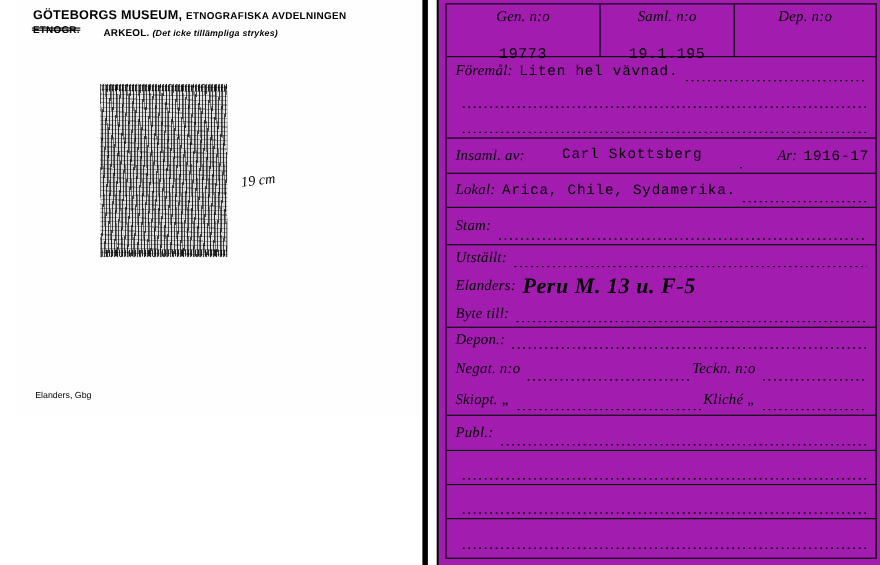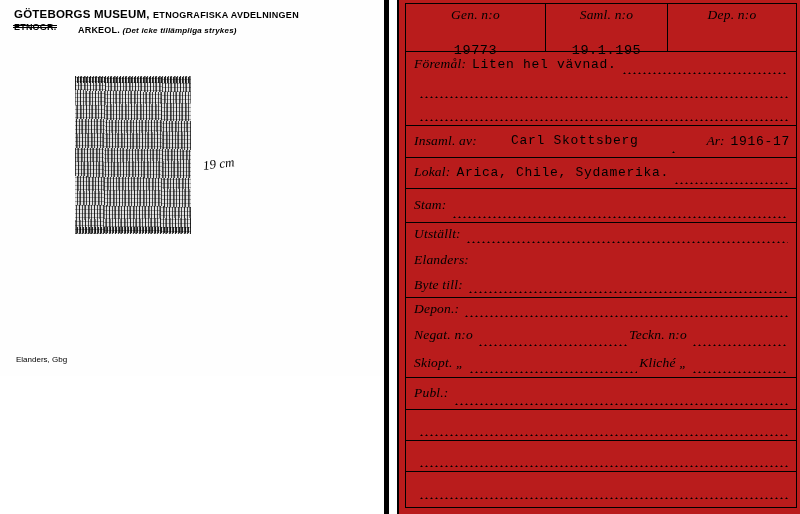--- a/index.html
+++ b/index.html
@@ -17,21 +17,21 @@
   .page {
     position: relative;
     width: 800px;
     height: 514px;
     background: #fff;
   }
 
   
   .left-card {
     position: absolute;
-    left: 0; top: 0;
+    left: 16px; top: 0;
     width: 384px;
     height: 376px;
     background: #fefefe;
   }
   .museum-title {
     position: absolute;
     left: 14px; top: 8px;
     font-size: 11.5px;
     font-weight: bold;
     letter-spacing: 0.2px;
@@ -142,21 +142,21 @@
   }
   .fold-bar.b1 { left: 384px; width: 5px; }
   .fold-bar.b2 { left: 397px; width: 2px; }
 
   
   .form-card {
     position: absolute;
     left: 399px; top: 0;
     width: 401px;
     height: 514px;
-    background: #b91c1c;
+    background: #a21caf;
   }
   .form-inner {
     position: absolute;
     left: 6px; top: 3px;
     width: 392px;
     height: 505px;
     border: 1.4px solid #000;
     box-sizing: border-box;
   }
 
@@ -346,20 +346,21 @@
           <span class="dots"></span>
         </div>
 
         <div class="row" style="height:24px;">
           <span class="rlabel">Utställt:</span>
           <span class="dots"></span>
         </div>
 
         <div class="row" style="height:27px;">
           <span class="rlabel">Elanders:</span>
+          <span class="rvalue hand">Peru M. 13 u. F-5</span>
           <span class="spacer"></span>
         </div>
 
         <div class="row sep" style="height:24px;">
           <span class="rlabel">Byte till:</span>
           <span class="dots"></span>
         </div>
 
         <div class="row" style="height:23px;">
           <span class="rlabel">Depon.:</span>

